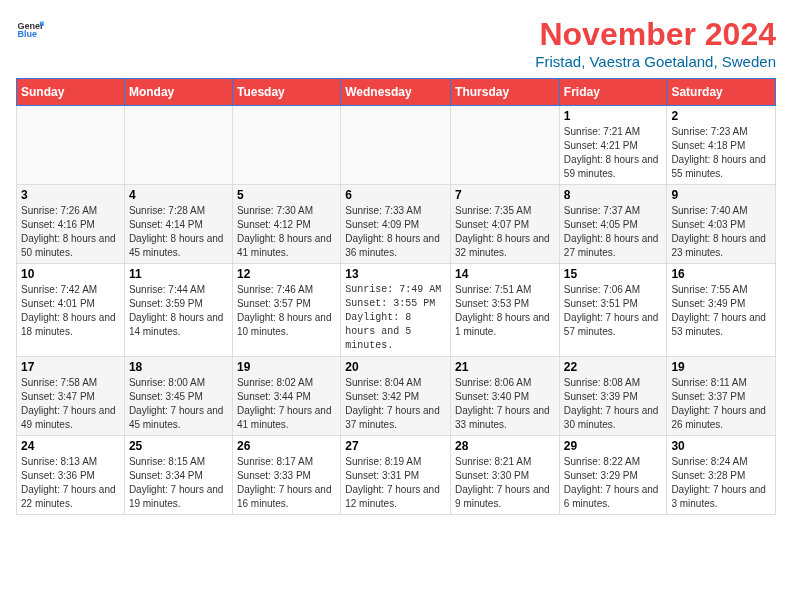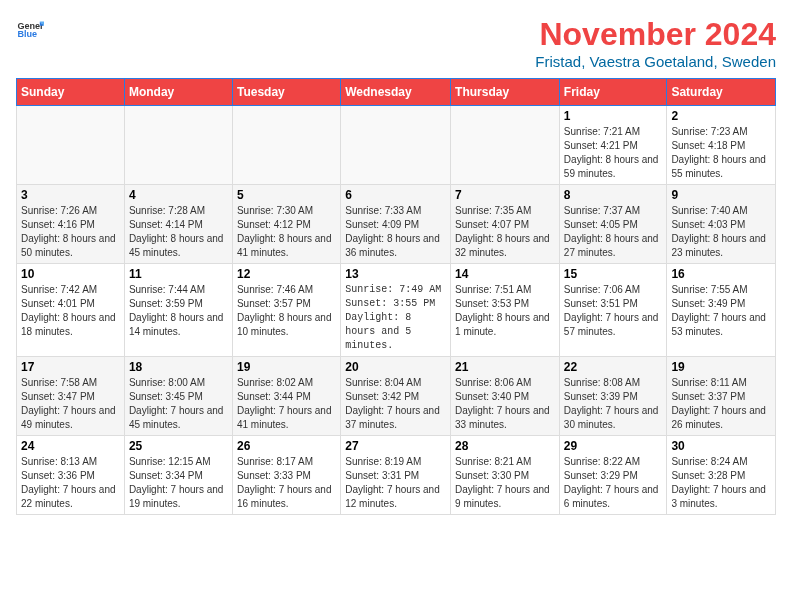--- a/index.html
+++ b/index.html
@@ -263,21 +263,21 @@
       </tr>
       <tr>
         <td>
           <span class="day-num">24</span>
           <div class="day-info" style="white-space: pre-line;">Sunrise: 8:13 AM
 Sunset: 3:36 PM
 Daylight: 7 hours and 22 minutes.</div>
         </td>
         <td>
           <span class="day-num">25</span>
-          <div class="day-info" style="white-space: pre-line;">Sunrise: 12:15 AM
+          <div class="day-info" style="white-space: pre-line;">Sunrise: 8:15 AM
 Sunset: 3:34 PM
 Daylight: 7 hours and 19 minutes.</div>
         </td>
         <td>
           <span class="day-num">26</span>
           <div class="day-info" style="white-space: pre-line;">Sunrise: 8:17 AM
 Sunset: 3:33 PM
 Daylight: 7 hours and 16 minutes.</div>
         </td>
         <td>

